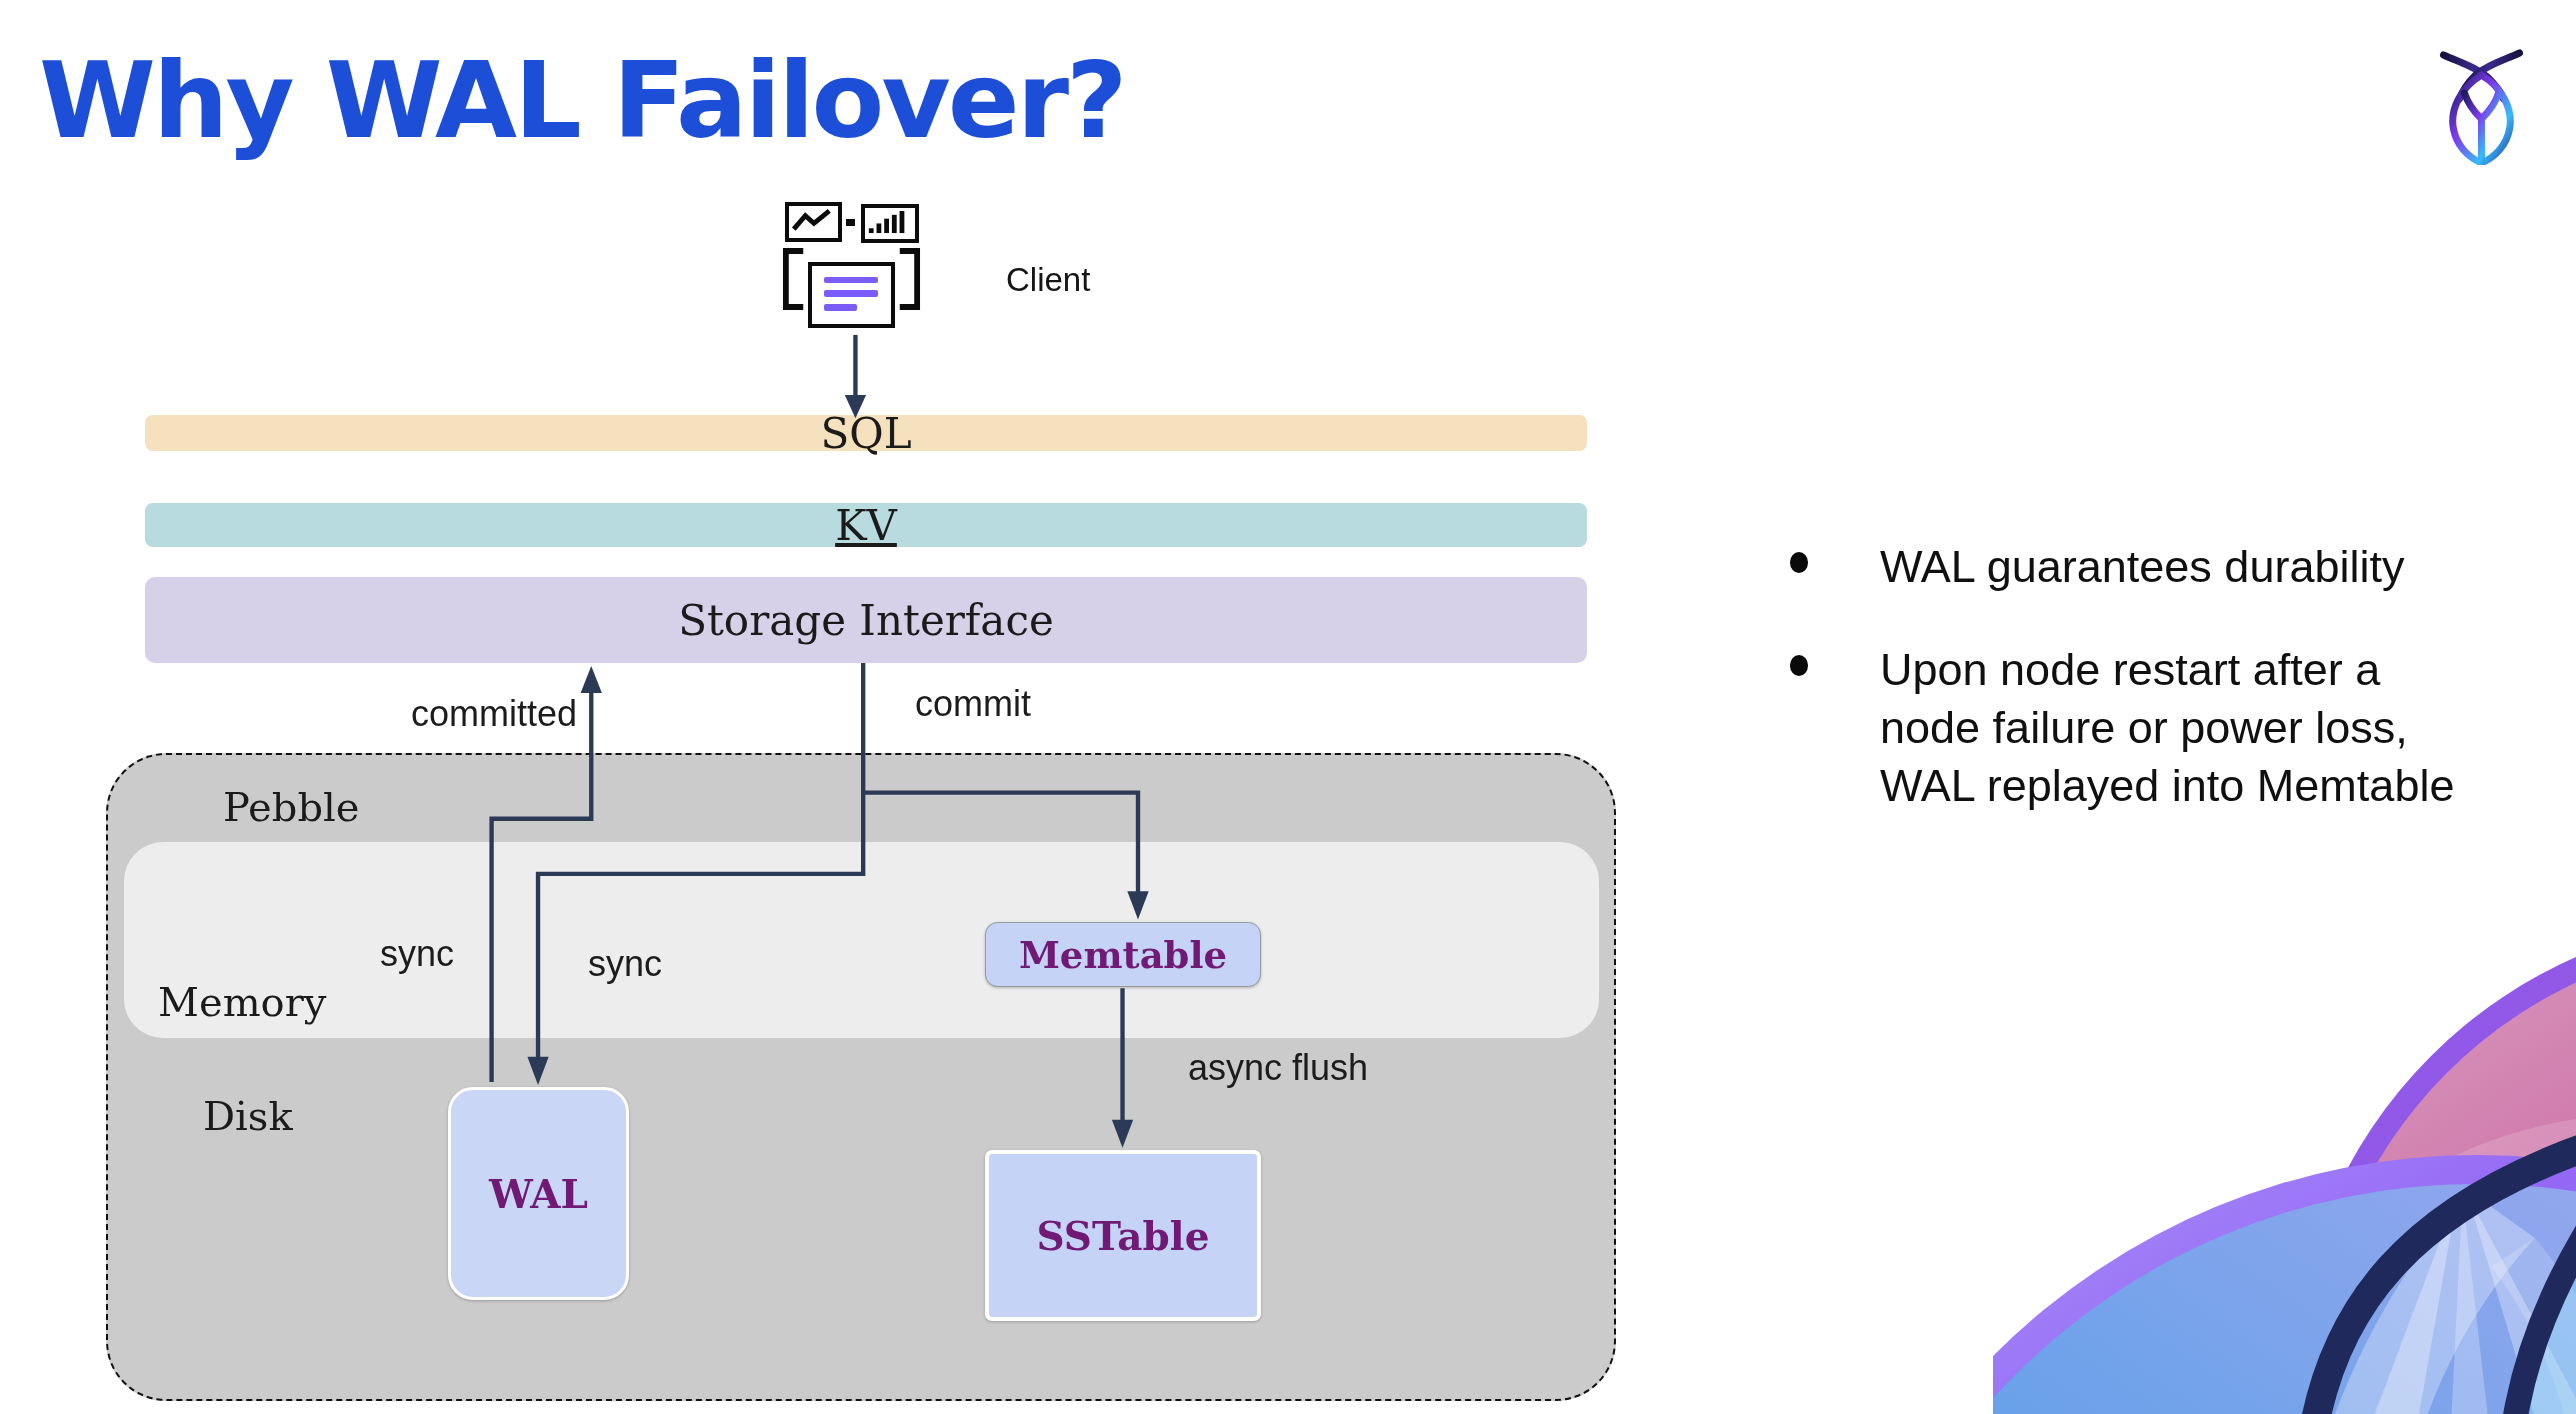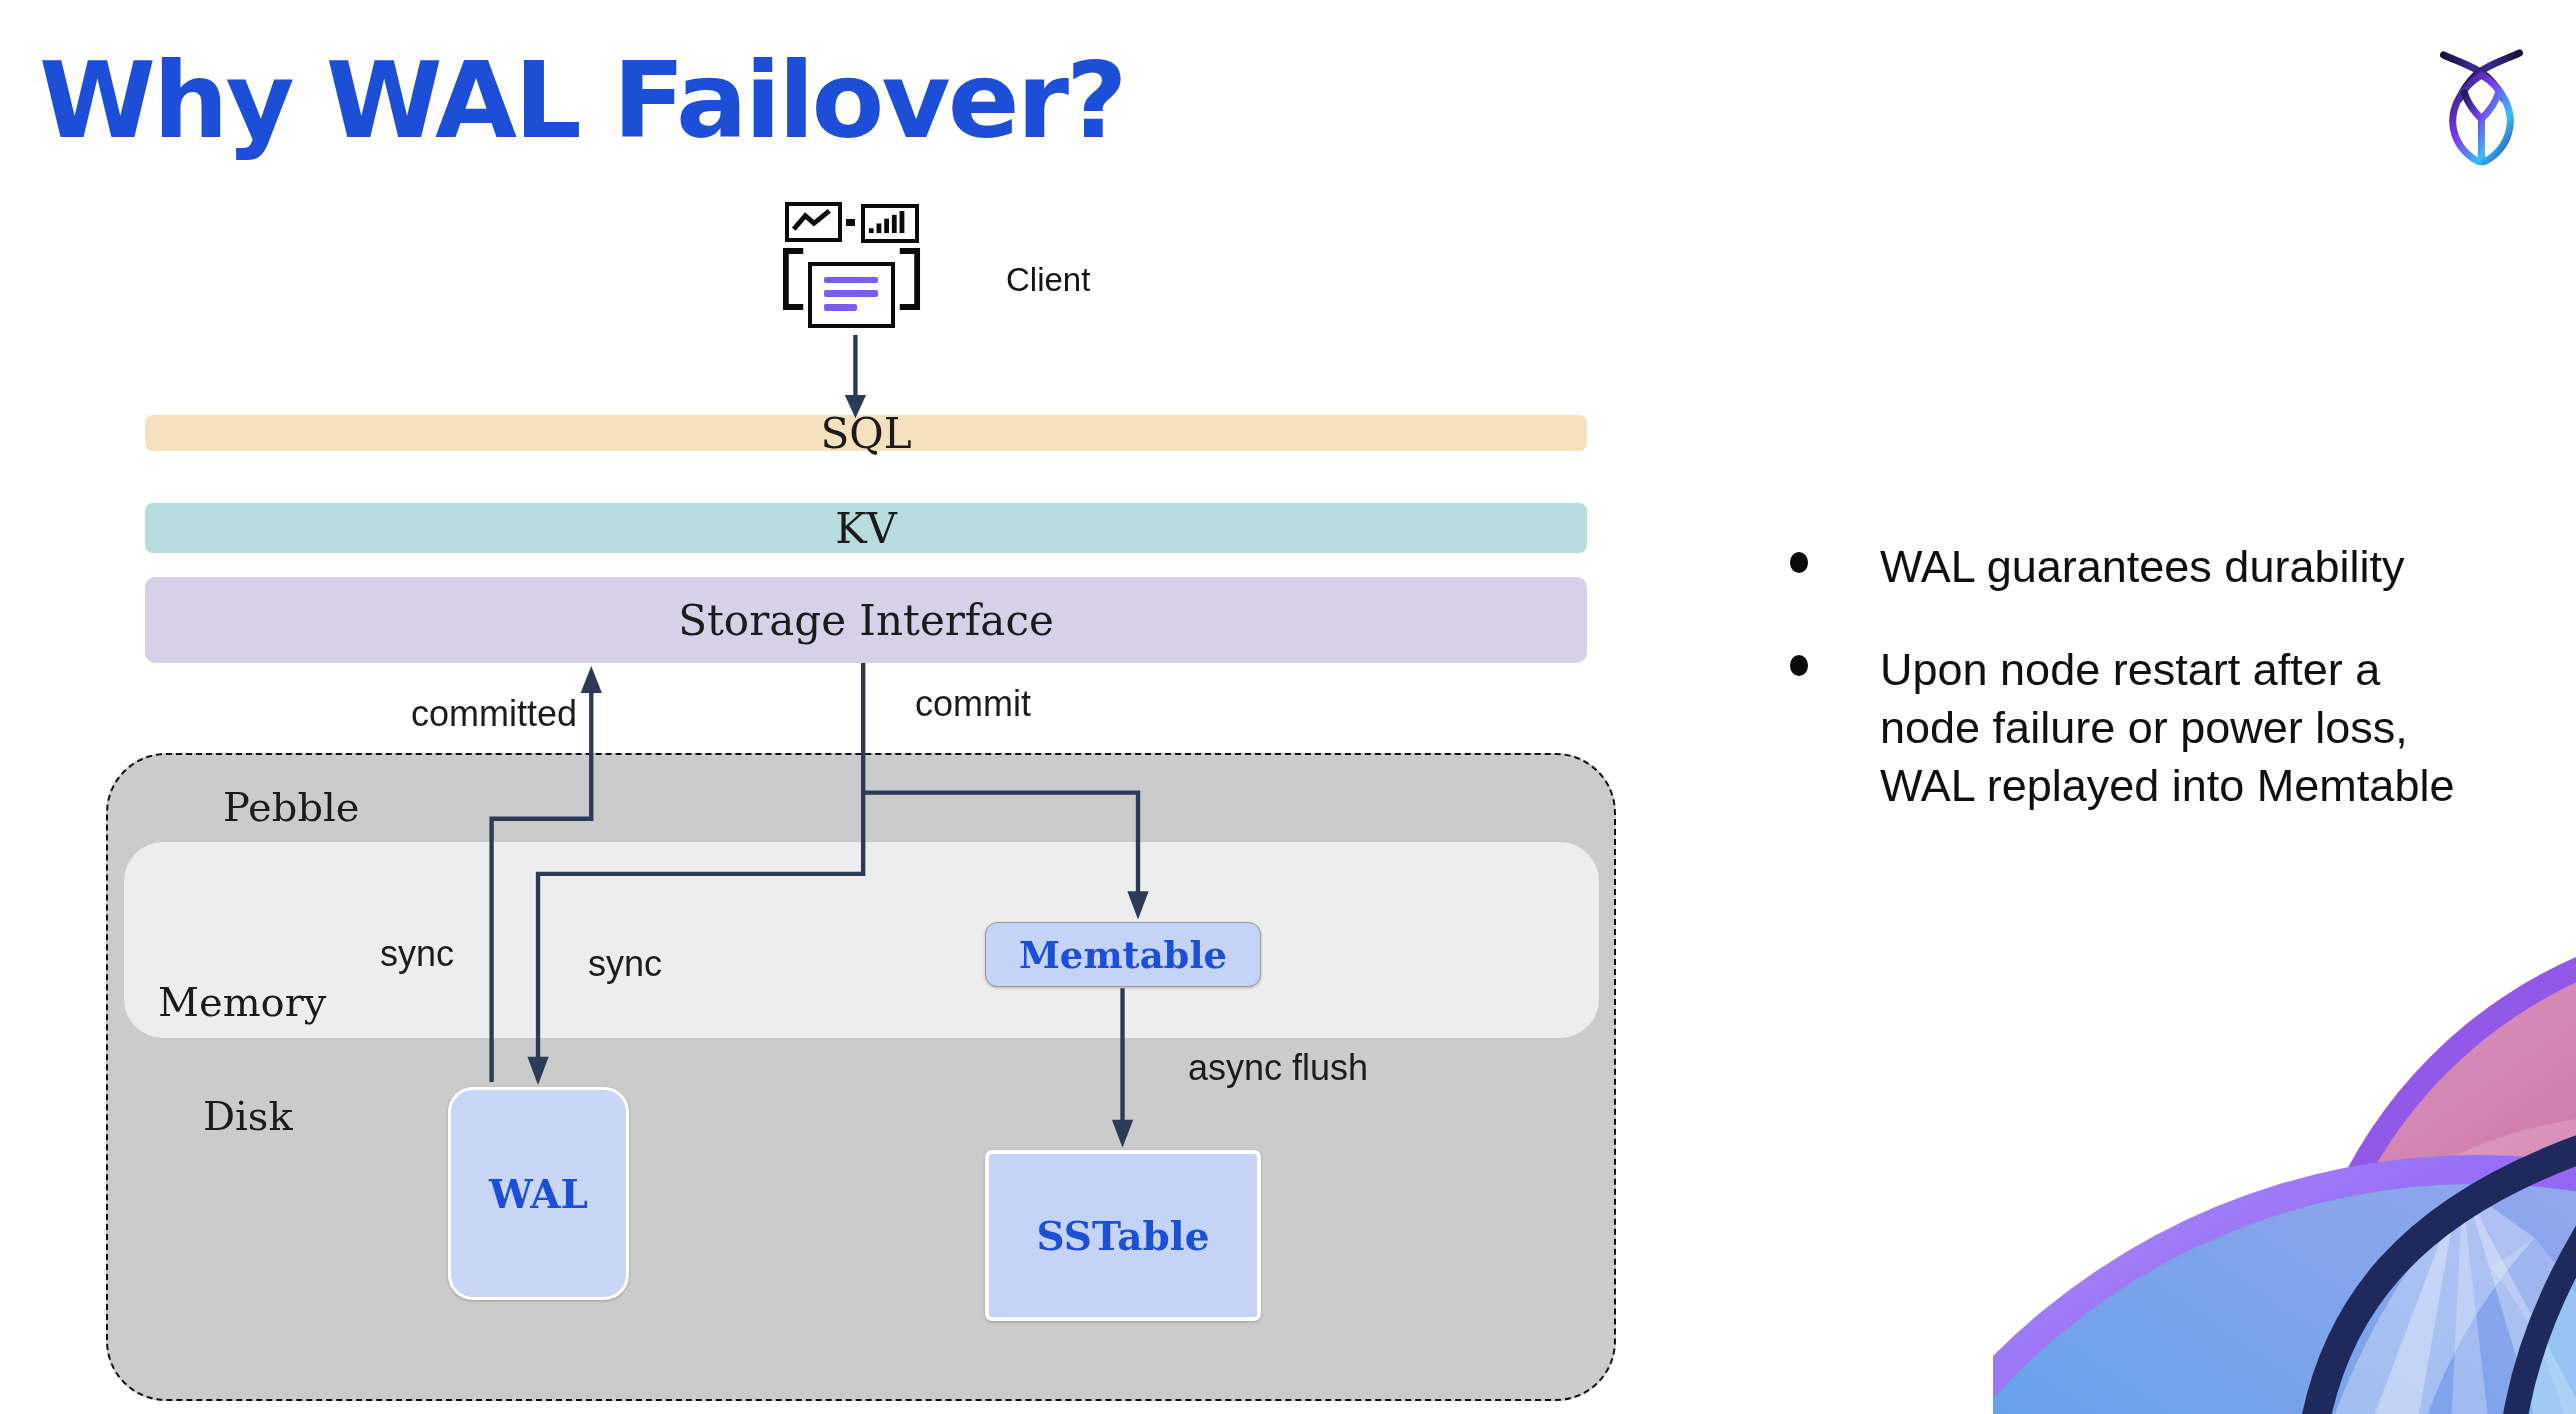--- a/index.html
+++ b/index.html
@@ -25,21 +25,21 @@
        font-family:"DejaVu Serif","Liberation Serif",serif;font-size:42px;color:#1b1b1b;}
 
   
   .pebble{left:106px;top:753px;width:1510px;height:648px;background:#cbcbcb;
           border:2.9px dashed #111;border-radius:60px;box-sizing:border-box;}
   .memory{left:124px;top:842px;width:1475px;height:196px;background:#ededed;border-radius:39px;}
   .zone-label{font-family:"DejaVu Serif","Liberation Serif",serif;font-size:40px;color:#1b1b1b;}
 
   
   .node{display:flex;align-items:center;justify-content:center;box-sizing:border-box;
-        font-family:"DejaVu Serif","Liberation Serif",serif;font-weight:700;color:#1d4ed8;
+        font-family:"DejaVu Serif","Liberation Serif",serif;font-weight:700;color:#701a75;
         box-shadow:0 1px 2.9px rgba(0,0,0,0.25);}
   .wal{left:448px;top:1087px;width:181px;height:213px;background:#c9d6f5;border:3.9px solid #fff;border-radius:25px;font-size:39px;}
   .memtable{left:985px;top:922px;width:276px;height:65px;background:#c5d3f7;border:1.9px solid #999;border-radius:12.6px;font-size:37px;}
   .sstable{left:985px;top:1150px;width:276px;height:171px;background:#c5d3f7;border:4.8px solid #fff;border-radius:7px;font-size:39px;}
 
   
   .alabel{font-size:36px;color:#1c1c1c;white-space:nowrap;}
 
   
   .bullets{left:1777px;top:538px;width:852px;}
@@ -103,21 +103,21 @@
   <div class="abs docbox" style="left:808px;top:262px;width:87px;height:66px;">
     <div class="docline" style="left:11.6px;top:10.6px;width:54px;height:6.8px;"></div>
     <div class="docline" style="left:11.6px;top:24px;width:54px;height:6.8px;"></div>
     <div class="docline" style="left:11.6px;top:38px;width:33px;height:6.8px;"></div>
   </div>
   <div class="abs client-label" style="left:1006px;top:230px;">Client</div>
 
   <div class="abs bar" style="top:415px;height:36px;background:#f5e1bd;">
     <span>SQL</span>
   </div>
-  <div class="abs bar" style="top:503px;height:50px;background:#b7dbdf;">
+  <div class="abs bar" style="top:503px;height:44px;background:#b7dbdf;text-decoration:underline;">
     <span>KV</span>
   </div>
   <div class="abs bar" style="top:577px;height:86px;border-radius:10px;background:#d6d1e8;">
     <span>Storage Interface</span>
   </div>
 
   <div class="abs pebble"></div>
   <div class="abs memory"></div>
   <div class="abs zone-label" style="left:223px;top:784px;">Pebble</div>
   <div class="abs zone-label" style="left:158px;top:979px;">Memory</div>

